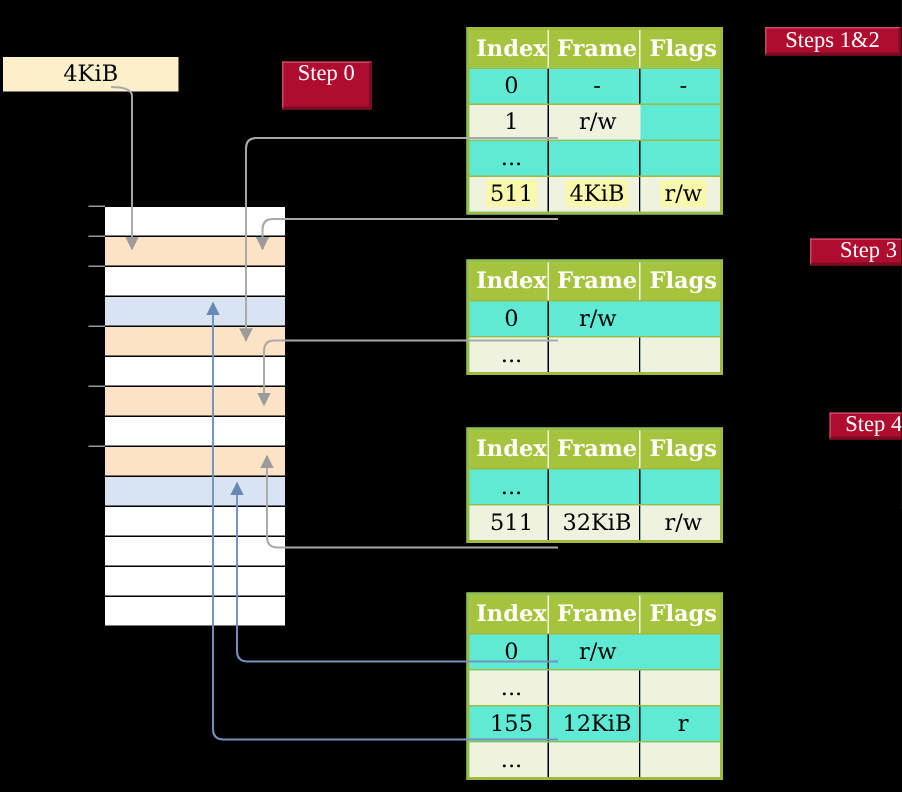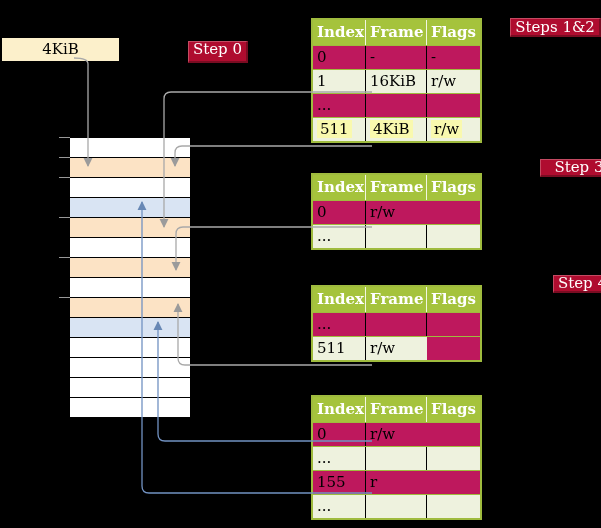--- a/index.html
+++ b/index.html
@@ -34,41 +34,42 @@
   }
   
   .badge{
     position:absolute;box-sizing:border-box;
     background:var(--badge_bg);color:#fff;
     text-align:center;
     border-style:solid;
     border-width:1px 2px 2px 1px;
     border-color:var(--badge_light) var(--badge_dark) var(--badge_dark) var(--badge_light);
   }
-  .badge span{display:block;line-height:15px;}
-  #badge-step0{left:188px;top:41px;width:60px;height:22px;text-align:center;}
+  .badge span{display:block;line-height:15px;font-family:Liberation Serif, serif;}
+  #badge-step0{left:188px;top:41px;width:60px;height:32px;text-align:center;}
   #badge-steps12{left:510px;top:18px;width:91px;height:19px;line-height:16px;}
   #badge-step3{left:540px;top:159px;width:79px;height:18px;}
   #badge-step4{left:513px;top:275px;width:60px;height:18px;margin-left:40px;}
   #badge-steps12 span{line-height:16px;}
   
   .memory{
     position:absolute;left:70px;top:137px;width:120px;
     border-top:1px solid #000;
   }
   .mem-row{height:19px;border-bottom:1px solid #000;background:#fff;}
   .mem-row[data-type="white"]{background:#ffffff;}
   .mem-row[data-type="wheat"]{background:var(--row_wheat);}
   .mem-row[data-type="blue"]{background:var(--row_blue);}
   .tick{position:absolute;left:59px;width:11px;height:1px;background:var(--tick_gray);}
   
   .ptable{
     position:absolute;left:311px;width:167px;
     border:2px solid var(--table_border);
-    background:#be185d;
+    background:#5eead4;
+    text-align:center;
   }
   .thead{display:grid;grid-template-columns:53px 61px 1fr;background:var(--table_header_bg);}
   .th{
     box-sizing:border-box;height:25px;line-height:25px;padding-left:4px;
     color:#fff;font-weight:bold;
     border-right:1px solid rgba(255,255,255,.85);
   }
   .th.last{border-right:none;}
   .trow{display:grid;grid-template-columns:53px 61px 1fr;border-top:1px solid var(--table_border);}
   .td{
@@ -137,21 +138,20 @@
       <div class="th">Frame</div>
       <div class="th last">Flags</div>
     </div>
     <div class="trow">
       <div class="td">0</div>
       <div class="td">-</div>
       <div class="td last">-</div>
     </div>
     <div class="trow alt">
       <div class="td">1</div>
-      <div class="td">16KiB</div>
       <div class="td last">r/w</div>
     </div>
     <div class="trow">
       <div class="td">...</div>
       <div class="td"></div>
       <div class="td last"></div>
     </div>
     <div class="trow alt">
       <div class="td"><span class="hl">511</span></div>
       <div class="td"><span class="hl">4KiB</span></div>
@@ -182,20 +182,21 @@
       <div class="th">Frame</div>
       <div class="th last">Flags</div>
     </div>
     <div class="trow">
       <div class="td">...</div>
       <div class="td"></div>
       <div class="td last"></div>
     </div>
     <div class="trow alt">
       <div class="td">511</div>
+      <div class="td">32KiB</div>
       <div class="td last">r/w</div>
     </div>
   </div>
 
   <div class="ptable" id="table4">
     <div class="thead">
       <div class="th">Index</div>
       <div class="th">Frame</div>
       <div class="th last">Flags</div>
     </div>
@@ -203,20 +204,21 @@
       <div class="td">0</div>
       <div class="td last">r/w</div>
     </div>
     <div class="trow alt">
       <div class="td">...</div>
       <div class="td"></div>
       <div class="td last"></div>
     </div>
     <div class="trow">
       <div class="td">155</div>
+      <div class="td">12KiB</div>
       <div class="td last">r</div>
     </div>
     <div class="trow alt">
       <div class="td">...</div>
       <div class="td"></div>
       <div class="td last"></div>
     </div>
   </div>
 
   <svg class="overlay" width="601" height="528" viewBox="0 0 601 528">

